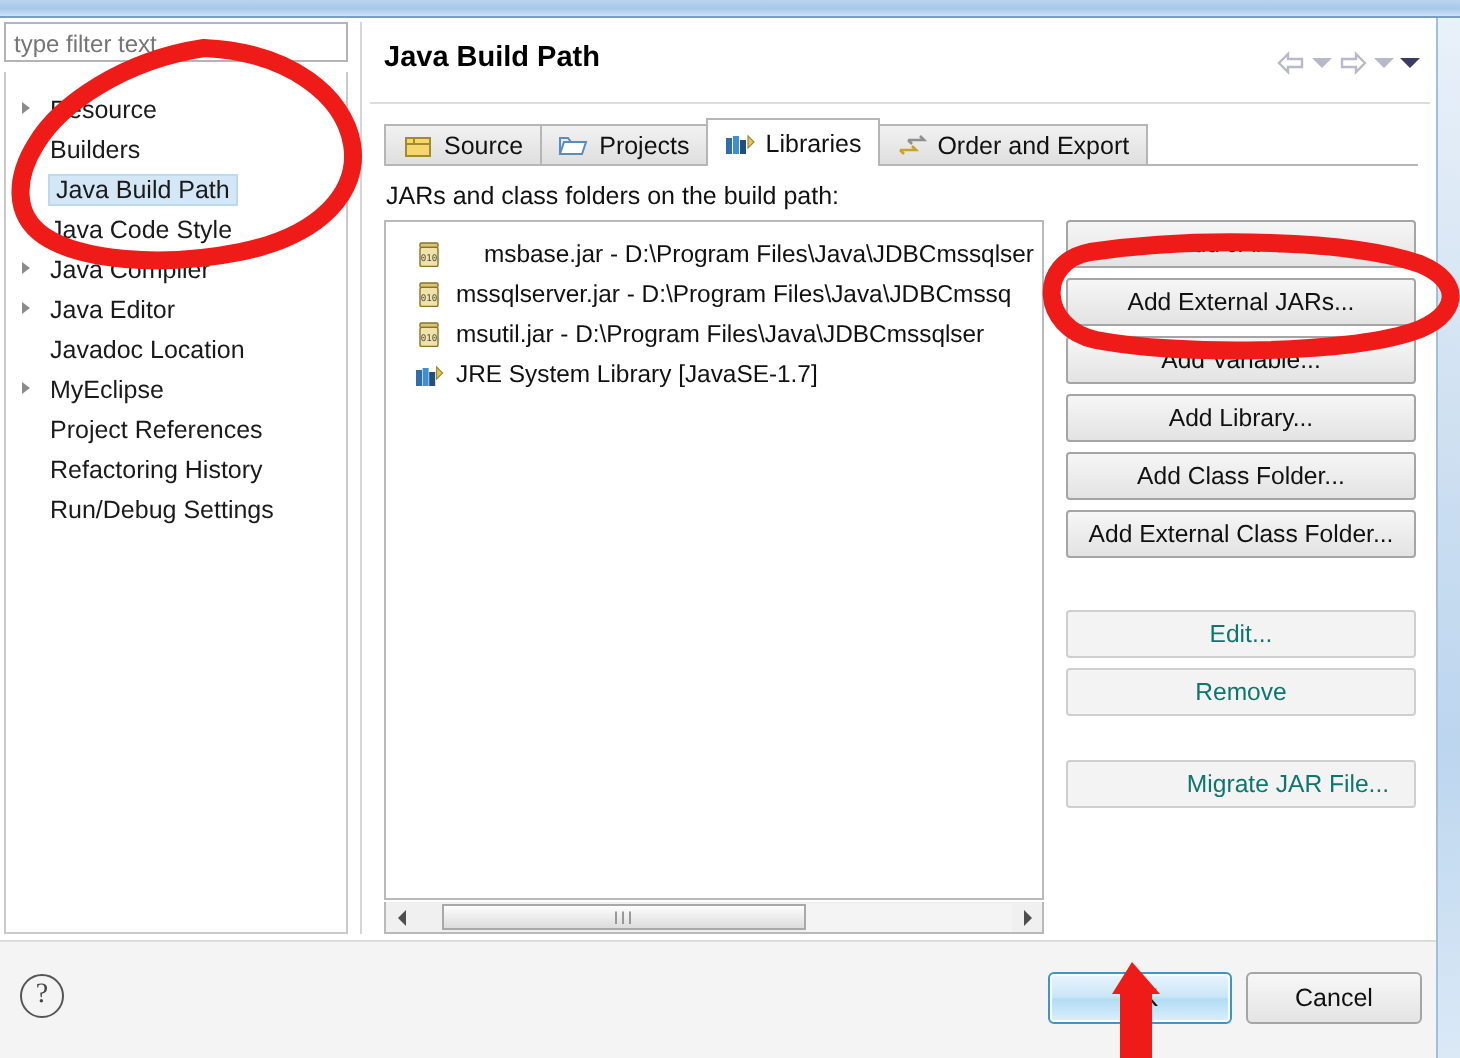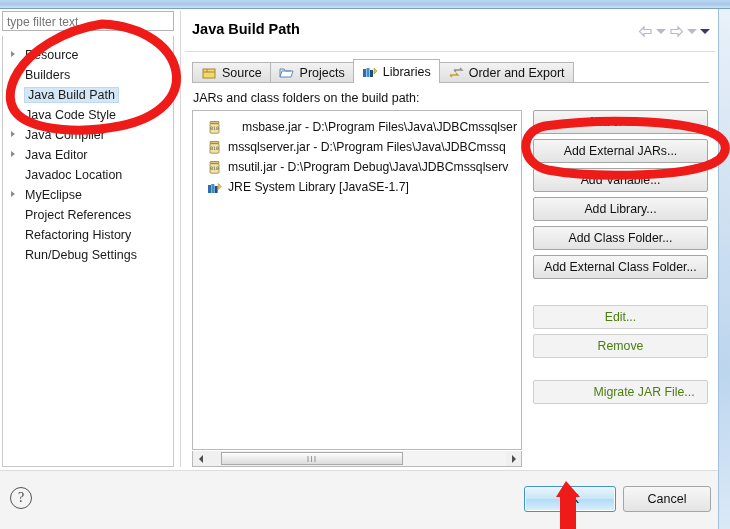--- a/index.html
+++ b/index.html
@@ -147,21 +147,21 @@
   #btn-col {
     position: absolute; left: 352px; top: 99px; width: 175px;
   }
   .pbtn {
     width: 175px; height: 24px; margin-bottom: 5px;
     display: flex; align-items: center; justify-content: center;
     font-size: 12.3px; color: #111;
     background: linear-gradient(to bottom,#f6f6f6,#e3e3e3);
     border: 1px solid #a5a5a5; border-radius: 2px;
   }
-  .pbtn.disabled { color: #4d7c0f; background: #f3f3f3; border-color: #cfcfcf; }
+  .pbtn.disabled { color: #0f766e; background: #f3f3f3; border-color: #cfcfcf; }
   .gap-lg { margin-top: 26px; }
   .gap-md { margin-top: 22px; padding-left: 47px; }
 
   
   #bottom-bar {
     position: absolute; left: 0; top: 470px; width: 718px; height: 59px;
     background: #f4f4f4; border-top: 1px solid #dcdcdc;
   }
   #help-icon {
     position: absolute; left: 10px; top: 16px; width: 22px; height: 22px;
@@ -288,21 +288,21 @@
             <text x="7.5" y="10.3" font-size="4.6" text-anchor="middle" fill="#4a4a4a" font-family="monospace">010</text>
           </svg></span>
         <span>mssqlserver.jar - D:\Program Files\Java\JDBCmssq</span>
       </div>
       <div class="jar-row">
         <span class="jar-icon"><svg width="15" height="15" viewBox="0 0 15 15">
             <rect x="3" y="1.5" width="9" height="2.2" rx="0.6" fill="#d9c47a" stroke="#8a7326" stroke-width="0.7"></rect>
             <rect x="3" y="3.7" width="9" height="9.5" rx="1" fill="#efe3a8" stroke="#8a7326" stroke-width="0.7"></rect>
             <text x="7.5" y="10.3" font-size="4.6" text-anchor="middle" fill="#4a4a4a" font-family="monospace">010</text>
           </svg></span>
-        <span>msutil.jar - D:\Program Debug\Java\JDBCmssqlserv</span>
+        <span>msutil.jar - D:\Program Files\Java\JDBCmssqlser</span>
       </div>
       <div class="jar-row">
         <span class="jar-icon"><svg width="15" height="15" viewBox="0 0 15 15">
             <rect x="1" y="5" width="3" height="8" fill="#2f6ea8"></rect>
             <rect x="4.3" y="4" width="3" height="9" fill="#3f8fd0"></rect>
             <rect x="7.6" y="6" width="3" height="7" fill="#1f4f7a"></rect>
             <path d="M11.3 3.5 l3 3 l-3 3 z" fill="#e8c45a" stroke="#a08b2e" stroke-width="0.6"></path>
           </svg></span>
         <span>JRE System Library [JavaSE-1.7]</span>
       </div>

